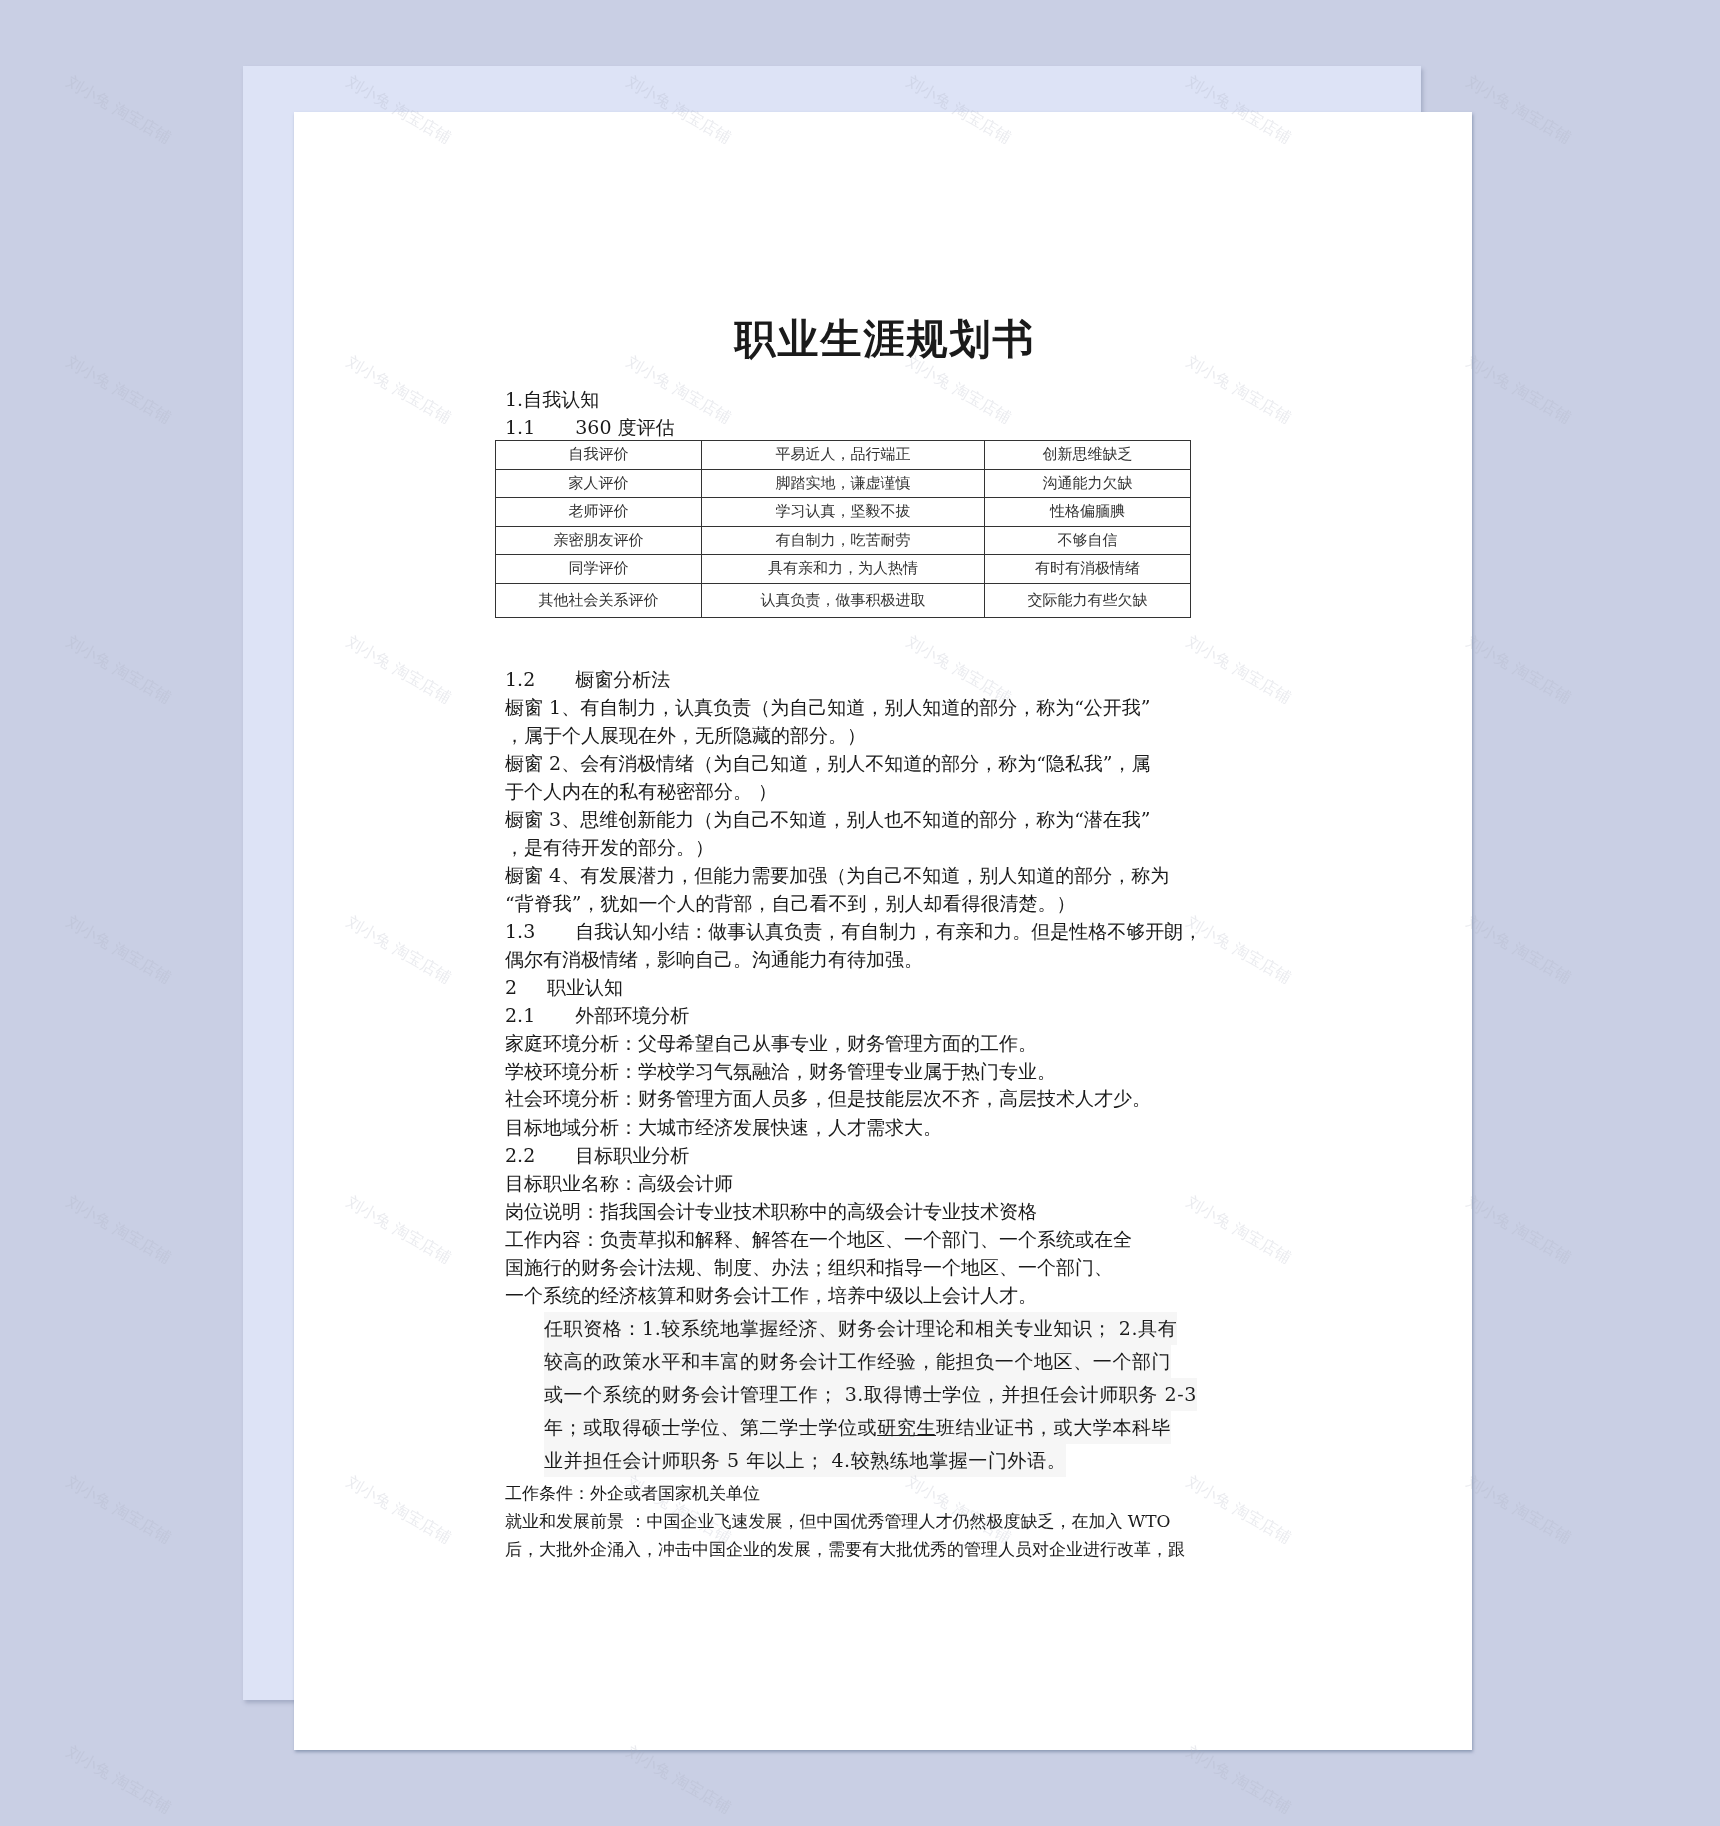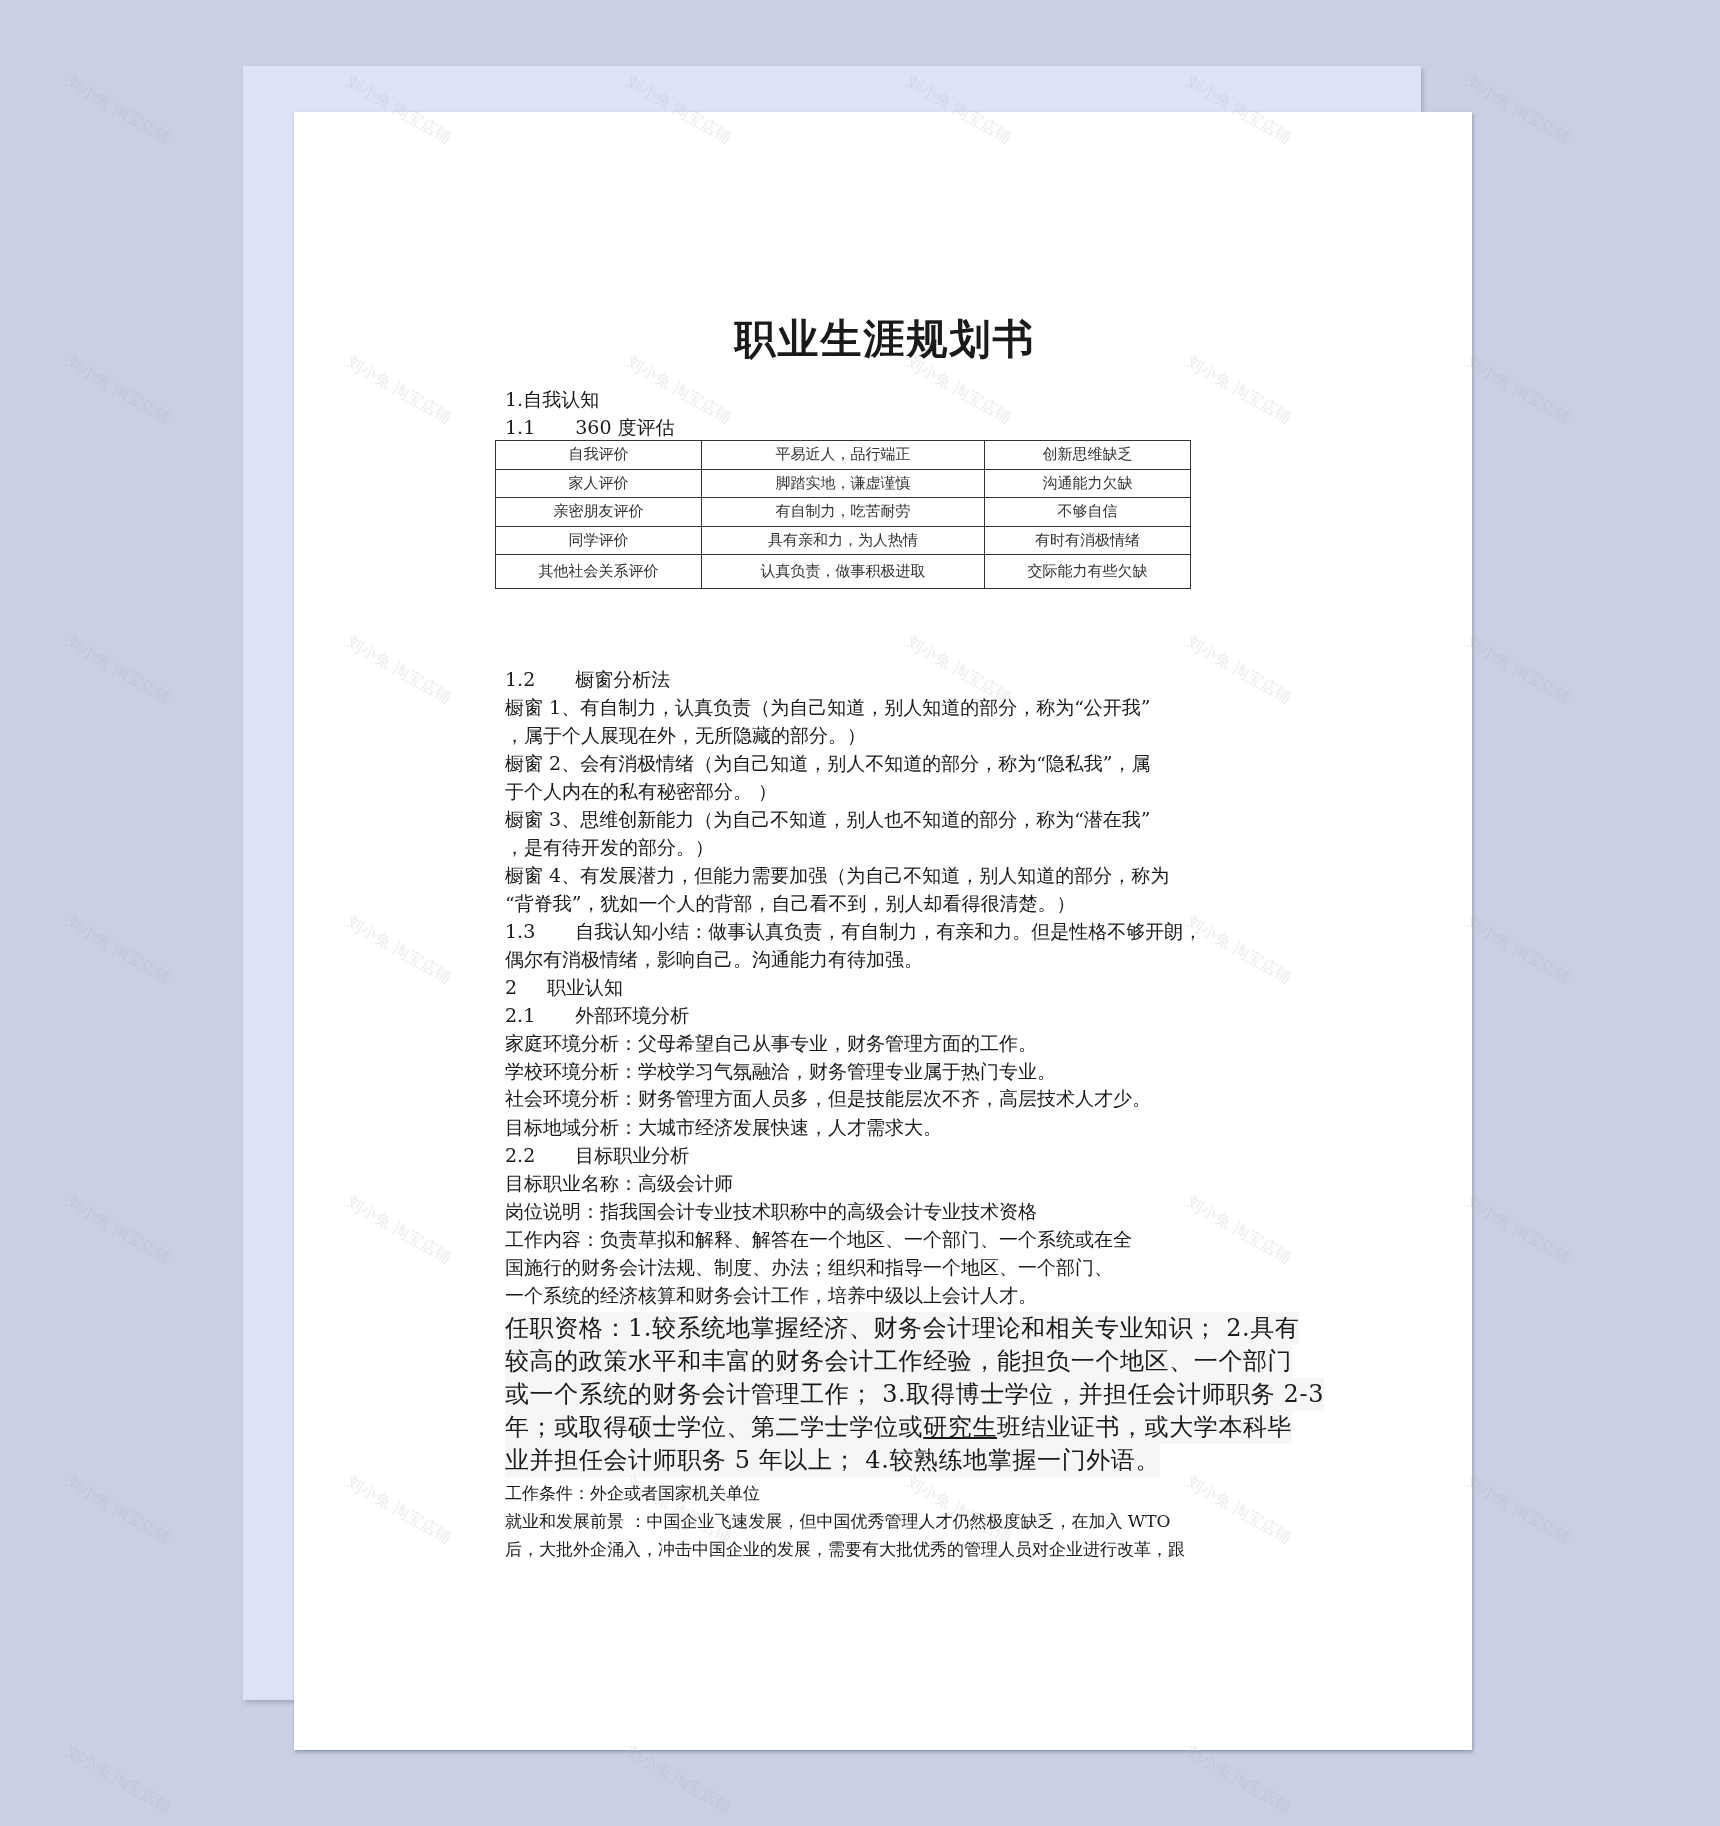--- a/index.html
+++ b/index.html
@@ -25,21 +25,21 @@
   }
   .title {
     position: absolute; left: 0; top: 200px; width: 760px;
     text-align: center; font-size: 41px; font-weight: bold; letter-spacing: 2px;
     font-family: Liberation Serif, serif;
   }
   .para {
     position: absolute; left: 0; font-size: 19px; line-height: 28.5px; white-space: nowrap;
   }
   .para.small { font-size: 17px; line-height: 28px; }
-  .para.spaced { font-size: 24px; line-height: 33px; letter-spacing: 0.6px; }
+  .para.spaced { font-size: 19px; line-height: 33px; letter-spacing: 0.6px; margin-left: 39px; }
   .tab { display: inline-block; width: 40px; }
   .tab2 { display: inline-block; width: 30px; }
   .eval-table {
     position: absolute; left: -10px; top: 328px; width: 696px;
     border-collapse: collapse; font-size: 15px; color: #333;
   }
   .eval-table td {
     border: 1.5px solid #333; height: 27.5px; text-align: center; padding: 0;
   }
   .col1 { width: 221px; } .col2 { width: 260px; } .col3 { width: 211px; }
@@ -70,20 +70,25 @@
     <tbody>
     <tr>
       <td>自我评价</td>
       <td>平易近人，品行端正</td>
       <td>创新思维缺乏</td>
     </tr>
     <tr>
       <td>家人评价</td>
       <td>脚踏实地，谦虚谨慎</td>
       <td>沟通能力欠缺</td>
+    </tr>
+    <tr>
+      <td>老师评价</td>
+      <td>学习认真，坚毅不拔</td>
+      <td>性格偏腼腆</td>
     </tr>
     <tr>
       <td>亲密朋友评价</td>
       <td>有自制力，吃苦耐劳</td>
       <td>不够自信</td>
     </tr>
     <tr>
       <td>同学评价</td>
       <td>具有亲和力，为人热情</td>
       <td>有时有消极情绪</td>

